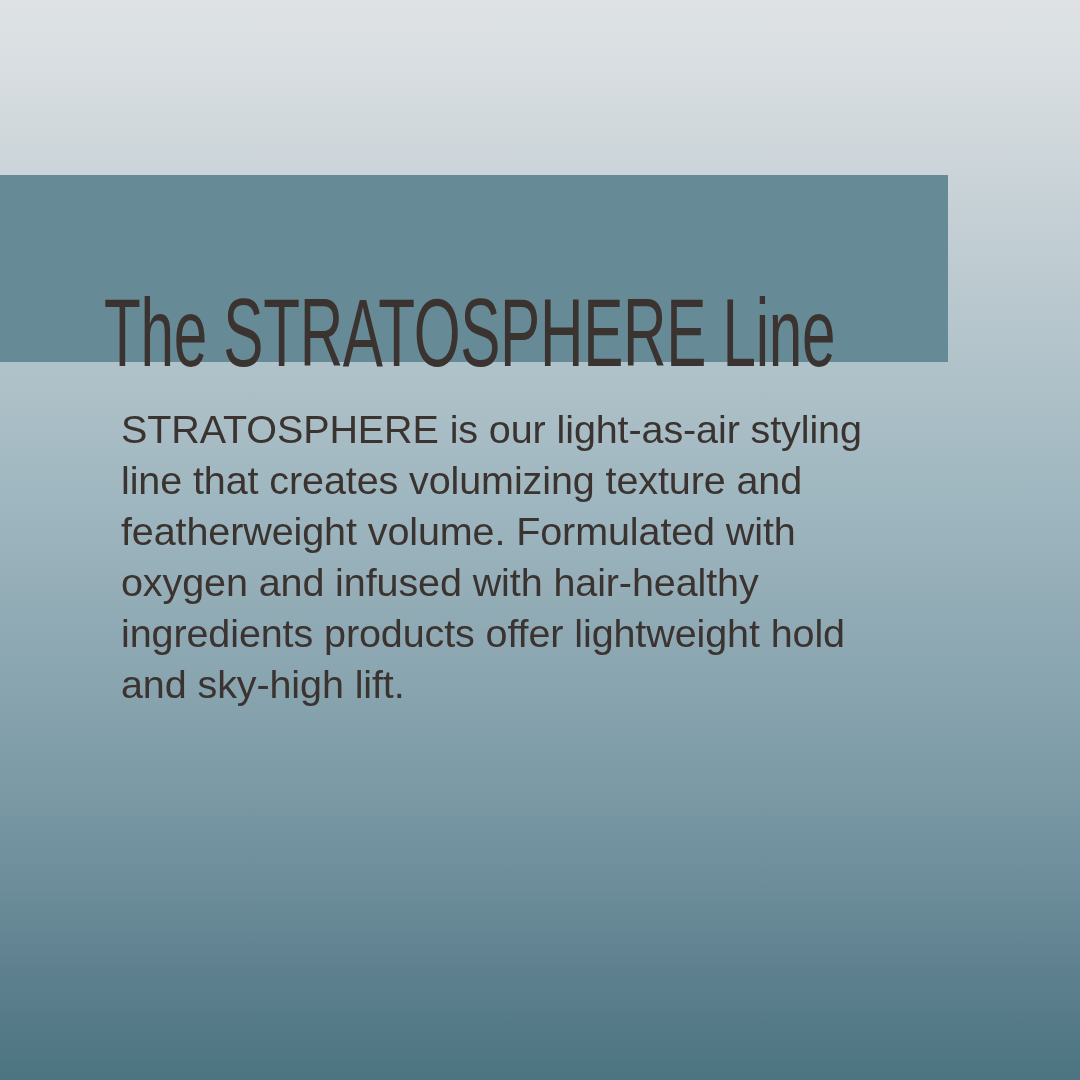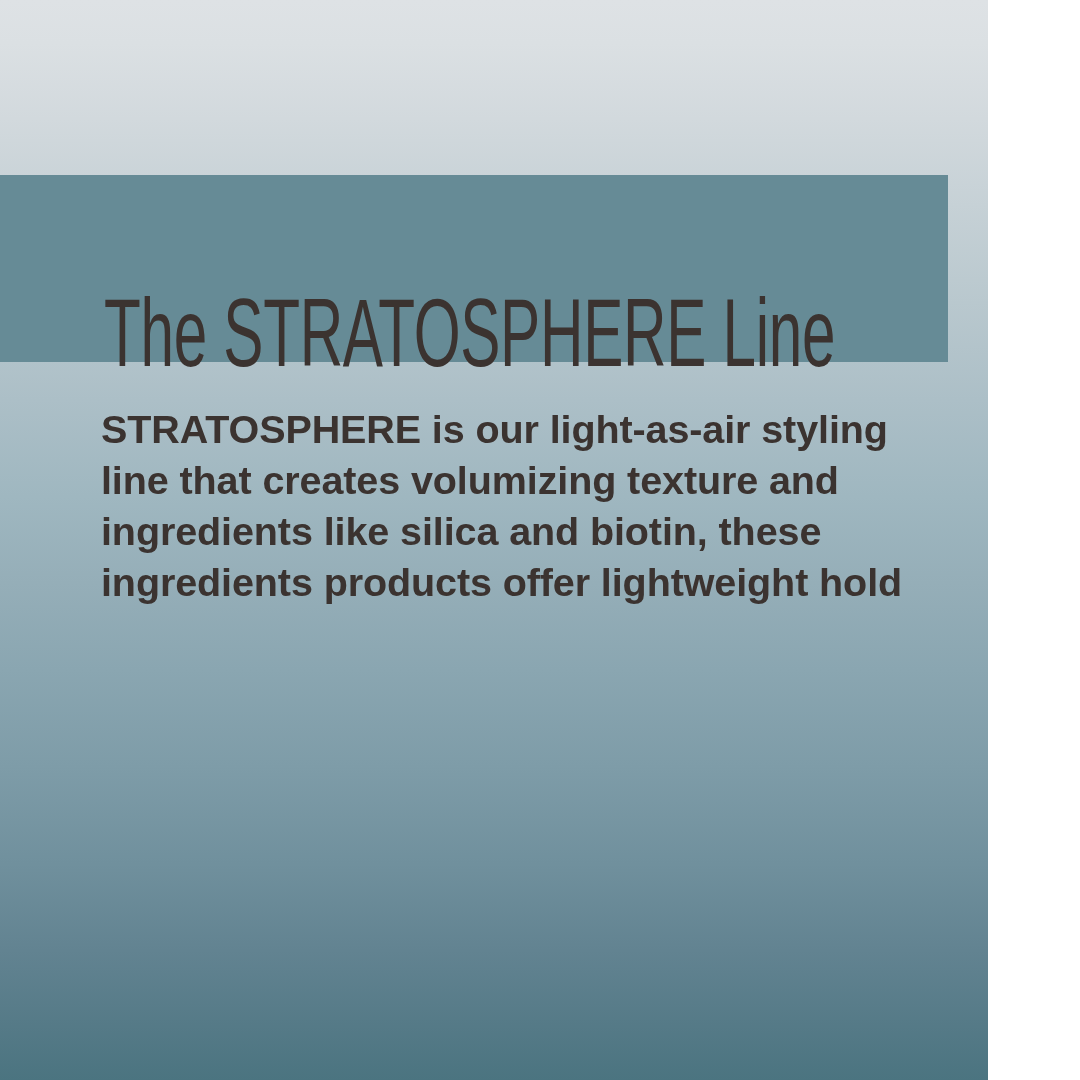--- a/index.html
+++ b/index.html
@@ -5,21 +5,21 @@
 <style>
   html, body {
     margin: 0;
     padding: 0;
     background: #ffffff;
   }
 
   
   #poster {
     position: relative;
-    width: 988px;
+    width: 1080px;
     height: 1080px;
     overflow: hidden;
     font-family: "Liberation Sans", "DejaVu Sans", sans-serif;
     
     background: linear-gradient(
         to bottom,
         #dee2e5 0%,
         #dbe0e3 4%,
         #d2d9dd 11%,
         #c6d1d6 19%,
@@ -61,26 +61,26 @@
     white-space: nowrap;
     
     transform: scaleX(0.885);
     transform-origin: left center;
     -webkit-font-smoothing: antialiased;
   }
 
   
   #body-copy {
     position: absolute;
-    left: 101px;
+    left: 121px;
     top: 404px;
     width: 830px;
     font-size: 39.5px;
     line-height: 51px;
-    font-weight: 700;
+    font-weight: 400;
     color: #3b3330;
     letter-spacing: -0.1px;
     -webkit-font-smoothing: antialiased;
   }
 
   #body-copy .ln {
     display: block;
     white-space: nowrap;
   }
 </style>
@@ -88,17 +88,19 @@
 <body>
 
 <div id="poster">
 
   <div id="title-banner" style="background: rgb(102, 139, 150);"></div>
   <h1 id="title-text" style="color: rgb(59, 51, 48); transform: scaleX(0.621079);">The STRATOSPHERE Line</h1>
 
   <div id="body-copy" style="color: rgb(59, 51, 48);">
     <span class="ln">STRATOSPHERE is our light-as-air styling</span>
     <span class="ln">line that creates volumizing texture and</span>
-    <span class="ln">ingredients like silica and biotin, these</span>
+    <span class="ln">featherweight volume. Formulated with</span>
+    <span class="ln">oxygen and infused with hair-healthy</span>
     <span class="ln">ingredients products offer lightweight hold</span>
+    <span class="ln">and sky-high lift.</span>
   </div>
 
 </div>
 
 </body></html>

